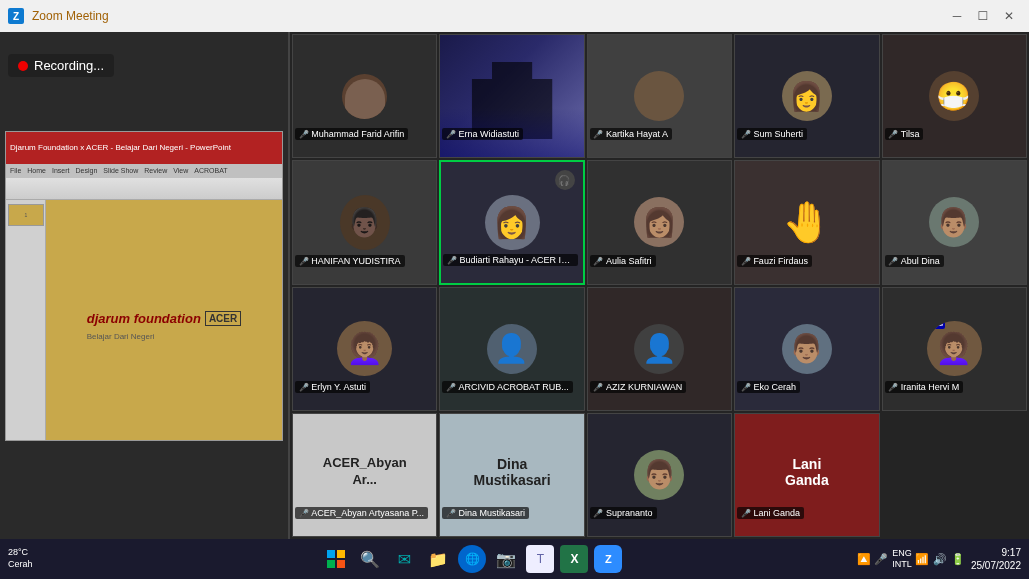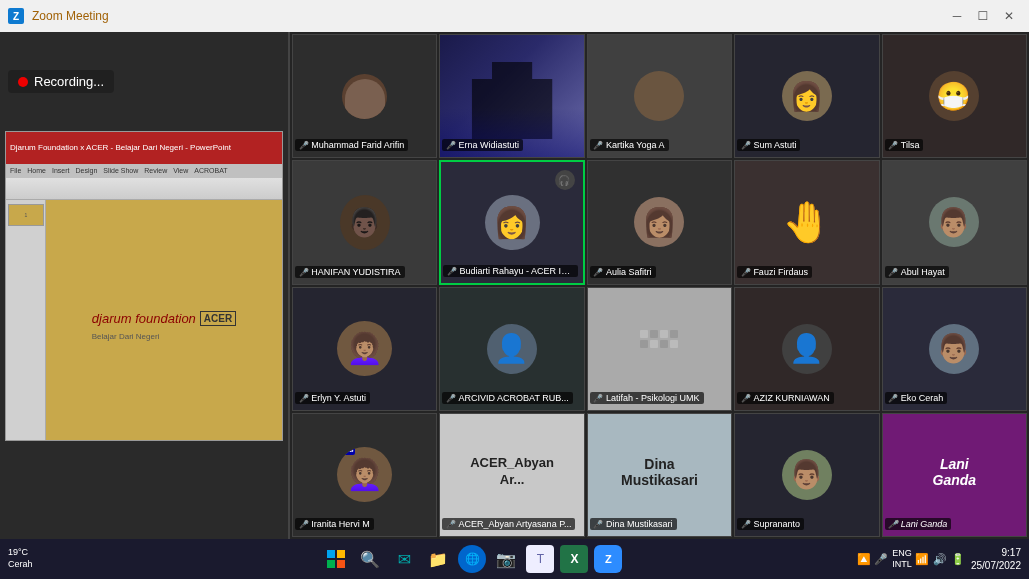--- a/index.html
+++ b/index.html
@@ -53,21 +53,21 @@
       display: flex;
       align-items: center;
       justify-content: center;
       font-size: 12px;
       color: #555;
     }
 
     
     .recording-badge {
       position: absolute;
-      top: 38px;
+      top: 22px;
       left: 8px;
       background: rgba(30,30,30,0.85);
       color: white;
       padding: 4px 10px;
       border-radius: 4px;
       font-size: 13px;
       display: flex;
       align-items: center;
       gap: 6px;
       z-index: 20;
@@ -160,21 +160,21 @@
       position: relative;
       overflow: hidden;
       display: flex;
       align-items: center;
       justify-content: center;
       border: 1px solid #444;
     }
 
     .participant-name {
       position: absolute;
-      bottom: 6px;
+      bottom: 17px;
       left: 2px;
       background: rgba(0,0,0,0.65);
       color: white;
       font-size: 9px;
       padding: 1px 4px;
       border-radius: 2px;
       white-space: nowrap;
       overflow: hidden;
       text-overflow: ellipsis;
       max-width: 95%;
@@ -324,21 +324,21 @@
         <span>ACROBAT</span>
       </div>
       <div class="ppt-toolbar" style="background: linear-gradient(#e0e0e0, #cccccc); border-bottom: 1px solid #aaa;"></div>
       <div style="display:flex; height: calc(100% - 56px);">
         <div style="width:40px; background:#d0d0d0; border-right:1px solid #aaa; padding:4px 2px; display:flex; flex-direction:column; gap:2px;">
           <div style="width:36px;height:22px;background:#c8a84b;border:1px solid #999;font-size:5px;display:flex;align-items:center;justify-content:center;color:#555;">1</div>
         </div>
         <div style="flex:1; background:#c8a84b; display:flex; align-items:center; justify-content:center; flex-direction:column; padding:20px;">
           <div style="display:flex;flex-direction:column;align-items:flex-start;gap:6px;">
             <div style="display:flex;align-items:center;gap:4px;">
-              <span style="font-size:13px;font-weight:normal;color:#8b0000;font-style:italic;">djarum foundation</span>
+              <span style="font-size:13px;font-weight:bold;color:#8b0000;font-style:italic;">djarum foundation</span>
               <span style="font-size:10px;color:#333;border:1px solid #333;padding:1px 3px;font-weight:bold;">ACER</span>
             </div>
             <span style="font-size:8px;color:#555;">Belajar Dari Negeri</span>
           </div>
         </div>
       </div>
     </div>
   </div>
 
   <div class="participant-grid">
@@ -355,30 +355,30 @@
     <div class="participant-tile building-tile">
       <div class="building-shape"></div>
       <div style="position:absolute;bottom:0;left:0;right:0;height:40%;background:linear-gradient(180deg, transparent, rgba(0,0,100,0.5));"></div>
       <div class="participant-name">Erna Widiastuti</div>
     </div>
 
     <div class="participant-tile t3">
       <div class="face-container">
         <div style="width:50px;height:50px;border-radius:50%;background:#6a5540;overflow:hidden;"></div>
       </div>
-      <div class="participant-name">Kartika Yoga A</div>
+      <div class="participant-name">Kartika Hayat A</div>
     </div>
 
     <div class="participant-tile t4">
       <div class="face-container">
         <div style="width:50px;height:50px;border-radius:50%;background:#7a6a50;overflow:hidden;display:flex;align-items:center;justify-content:center;">
           <span style="font-size:28px;">👩</span>
         </div>
       </div>
-      <div class="participant-name">Sum Astuti</div>
+      <div class="participant-name">Sum Suherti</div>
     </div>
 
     <div class="participant-tile t5">
       <div class="face-container">
         <div style="width:50px;height:50px;border-radius:50%;background:#554030;overflow:hidden;display:flex;align-items:center;justify-content:center;">
           <span style="font-size:28px;">😷</span>
         </div>
       </div>
       <div class="participant-name">Tilsa</div>
     </div>
@@ -419,58 +419,41 @@
       </div>
       <div class="participant-name">Fauzi Firdaus</div>
     </div>
 
     <div class="participant-tile t3">
       <div class="face-container">
         <div style="width:50px;height:50px;border-radius:50%;background:#6a7870;overflow:hidden;display:flex;align-items:center;justify-content:center;">
           <span style="font-size:28px;">👨🏽</span>
         </div>
       </div>
-      <div class="participant-name">Abul Hayat</div>
+      <div class="participant-name">Abul Dina</div>
     </div>
 
     <div class="participant-tile t4">
       <div class="face-container">
         <div style="width:55px;height:55px;border-radius:50%;background:#705840;overflow:hidden;display:flex;align-items:center;justify-content:center;">
           <span style="font-size:30px;">👩🏽‍🦱</span>
         </div>
       </div>
       <div class="participant-name">Erlyn Y. Astuti</div>
     </div>
 
     <div class="participant-tile t6">
       <div class="face-container">
         <div style="width:50px;height:50px;border-radius:50%;background:#506070;overflow:hidden;display:flex;align-items:center;justify-content:center;">
           <span style="font-size:28px;">👤</span>
         </div>
       </div>
       <div class="participant-name">ARCIVID ACROBAT RUB...</div>
     </div>
 
-    <div class="participant-tile t2">
-      <div class="face-container">
-        <div style="width:100%;height:100%;background:#aaaaaa;display:flex;align-items:center;justify-content:center;">
-          <div style="display:grid;grid-template-columns:repeat(4,8px);grid-template-rows:repeat(4,8px);gap:2px;">
-            <div style="width:8px;height:8px;background:#bbb;border-radius:1px;"></div>
-            <div style="width:8px;height:8px;background:#999;border-radius:1px;"></div>
-            <div style="width:8px;height:8px;background:#bbb;border-radius:1px;"></div>
-            <div style="width:8px;height:8px;background:#999;border-radius:1px;"></div>
-            <div style="width:8px;height:8px;background:#999;border-radius:1px;"></div>
-            <div style="width:8px;height:8px;background:#bbb;border-radius:1px;"></div>
-            <div style="width:8px;height:8px;background:#999;border-radius:1px;"></div>
-            <div style="width:8px;height:8px;background:#bbb;border-radius:1px;"></div>
-          </div>
-        </div>
-      </div>
-      <div class="participant-name">Latifah - Psikologi UMK</div>
-    </div>
 
     <div class="participant-tile t5">
       <div class="face-container">
         <div style="width:50px;height:50px;border-radius:50%;background:#404040;overflow:hidden;display:flex;align-items:center;justify-content:center;">
           <span style="font-size:28px;">👤</span>
         </div>
       </div>
       <div class="participant-name">AZIZ KURNIAWAN</div>
     </div>
 
@@ -509,34 +492,34 @@
 
     <div class="participant-tile t4">
       <div class="face-container">
         <div style="width:50px;height:50px;border-radius:50%;background:#708060;overflow:hidden;display:flex;align-items:center;justify-content:center;">
           <span style="font-size:28px;">👨🏽</span>
         </div>
       </div>
       <div class="participant-name">Suprananto</div>
     </div>
 
-    <div class="participant-tile" style="background:#701a75;font-style:italic;">
+    <div class="participant-tile" style="background:#7f1d1d;">
       <div style="position:absolute;top:50%;left:50%;transform:translate(-50%,-60%);text-align:center;">
         <div style="font-size:14px;font-weight:bold;color:#fff;">Lani Ganda</div>
       </div>
       <div class="participant-name">Lani Ganda</div>
     </div>
 
   </div>
 </div>
 
 <div class="taskbar">
   <div class="taskbar-left">
     <div class="weather-info">
-      <span>19°C</span>
+      <span>28°C</span>
       <span>Cerah</span>
     </div>
   </div>
 
   <div class="taskbar-center">
 
     <div class="taskbar-icon" style="color:white;font-size:18px;">
       <svg width="18" height="18" viewBox="0 0 18 18">
         <rect x="0" y="0" width="8" height="8" fill="#00a4ef"></rect>
         <rect x="10" y="0" width="8" height="8" fill="#ffb900"></rect>

